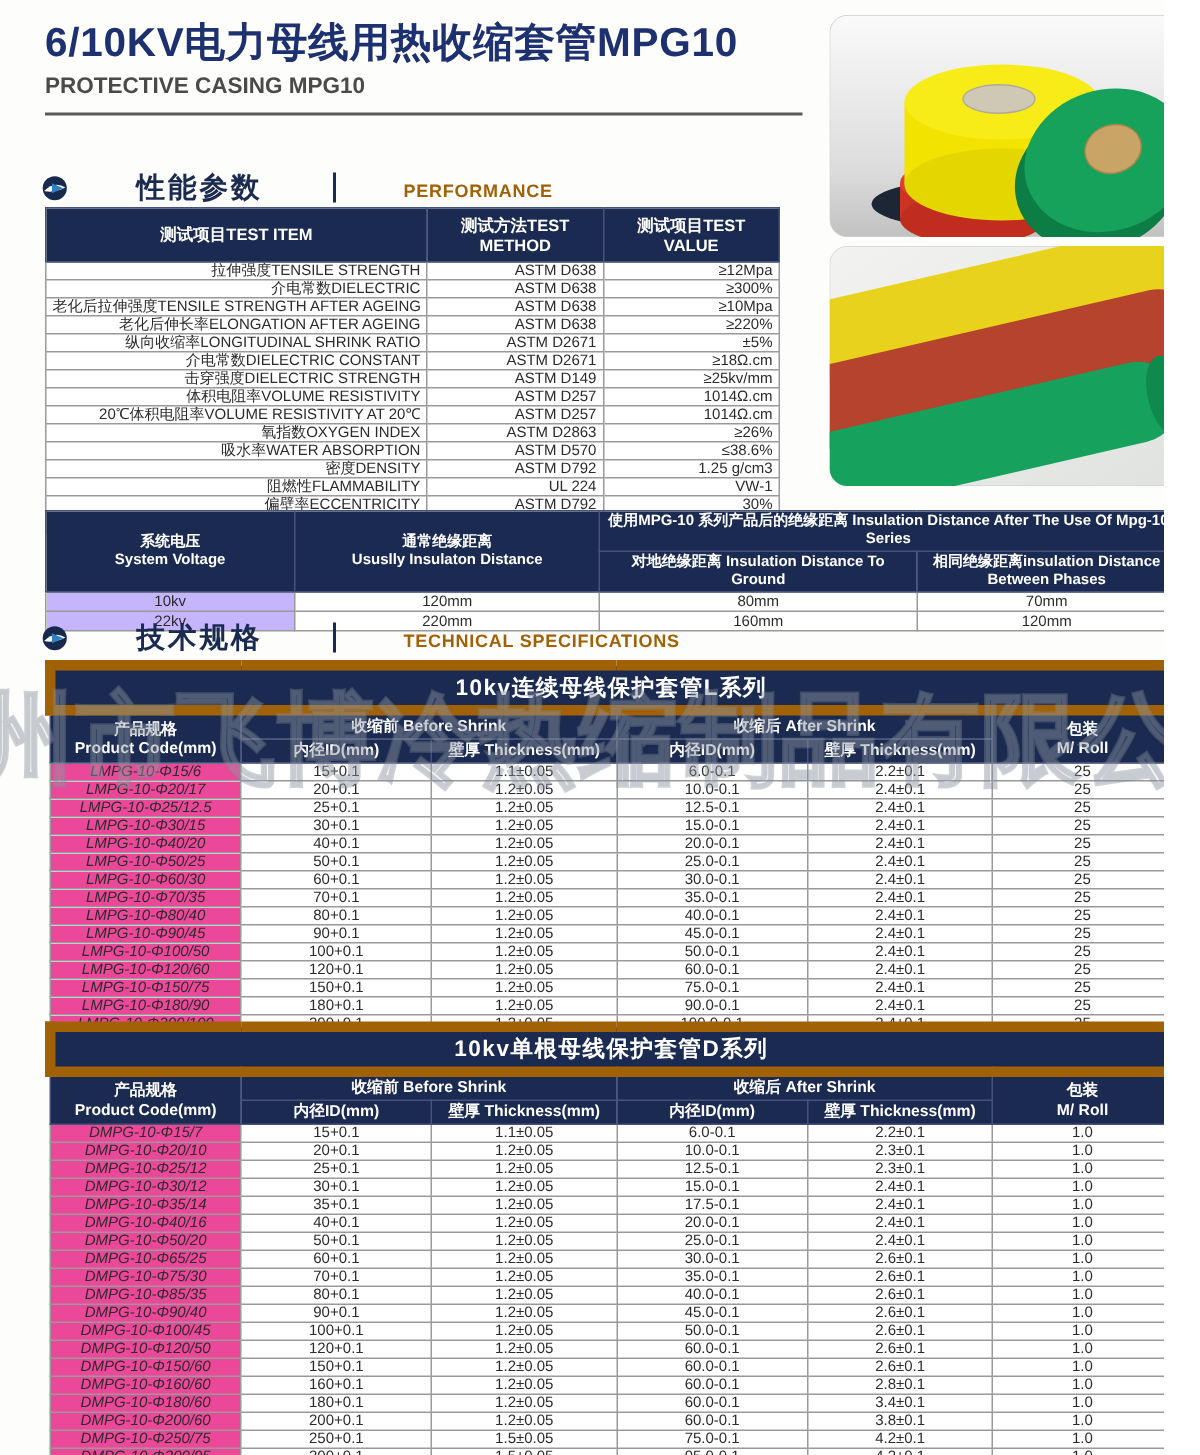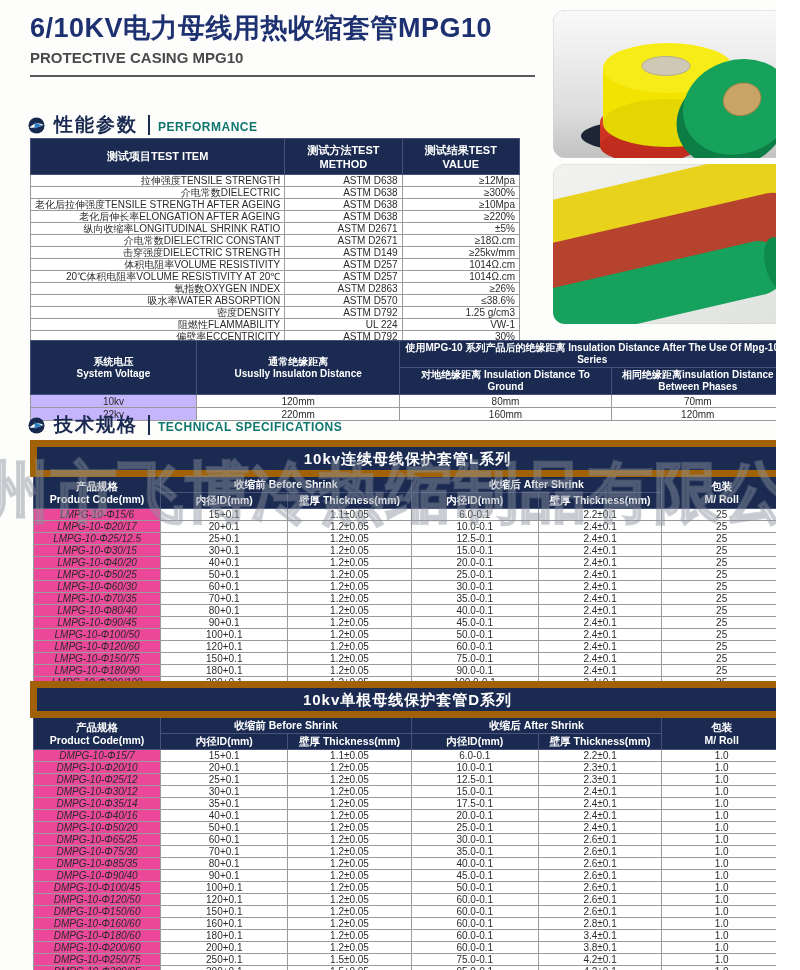--- a/index.html
+++ b/index.html
@@ -11,25 +11,25 @@
   .main-title{font-size:27px;font-weight:bold;color:#1d3070;letter-spacing:0.5px;line-height:32px;}
   .subtitle{font-size:15px;font-weight:bold;color:#4a4a4a;line-height:19px;margin-top:4px;}
   .title-rule{height:2px;background:#5a5a5a;width:505px;margin-top:8px;}
 
   
   .photo{position:absolute;border-radius:12px;overflow:hidden;}
   .photo1{left:553px;top:10px;width:238px;height:148px;}
   .photo2{left:553px;top:164px;width:238px;height:160px;}
 
   
-  .section-header{display:flex;align-items:center;margin-left:28px;}
+  .section-header{display:flex;align-items:center;margin-left:28px;gap:37px;}
   .sh-icon{width:17px;height:17px;margin-right:9px;flex:0 0 auto;}
   .sh-zh{font-size:19px;font-weight:bold;color:#1a2a50;letter-spacing:2px;}
   .sh-sep{width:2px;height:20px;background:#1a2a50;margin:0 8px 0 10px;}
-  .sh-en{font-size:12px;font-weight:bold;color:#0f766e;letter-spacing:0.5px;padding-top:4px;}
+  .sh-en{font-size:12px;font-weight:bold;color:#a16207;letter-spacing:0.5px;padding-top:4px;}
   .sh-perf{position:absolute;left:0;top:112px;}
   .sh-tech{position:absolute;left:0;top:412px;}
 
   
   table{border-collapse:collapse;table-layout:fixed;}
   th{background:#1a2a50;color:#fff;font-weight:bold;border:1px solid #46527a;}
   td{border:1px solid #9a9a9a;background:#fff;font-size:10px;height:10px;line-height:11px;
      padding:0 4px;white-space:nowrap;overflow:hidden;}
 
   
@@ -136,21 +136,21 @@
   <table class="perf">
     <colgroup>
         <col style="width:52%">
         <col style="width:24%">
         <col style="width:24%">
       </colgroup>
     <thead>
       <tr>
         <th>测试项目TEST ITEM</th>
         <th>测试方法TEST METHOD</th>
-        <th>测试结果TEST VALUE</th>
+        <th>测试项目TEST VALUE</th>
       </tr>
     </thead>
     <tbody id="perf-body">
         <tr>
           <td>拉伸强度TENSILE STRENGTH</td>
           <td>ASTM D638</td>
           <td>≥12Mpa</td>
         </tr>
         <tr>
           <td>介电常数DIELECTRIC</td>

